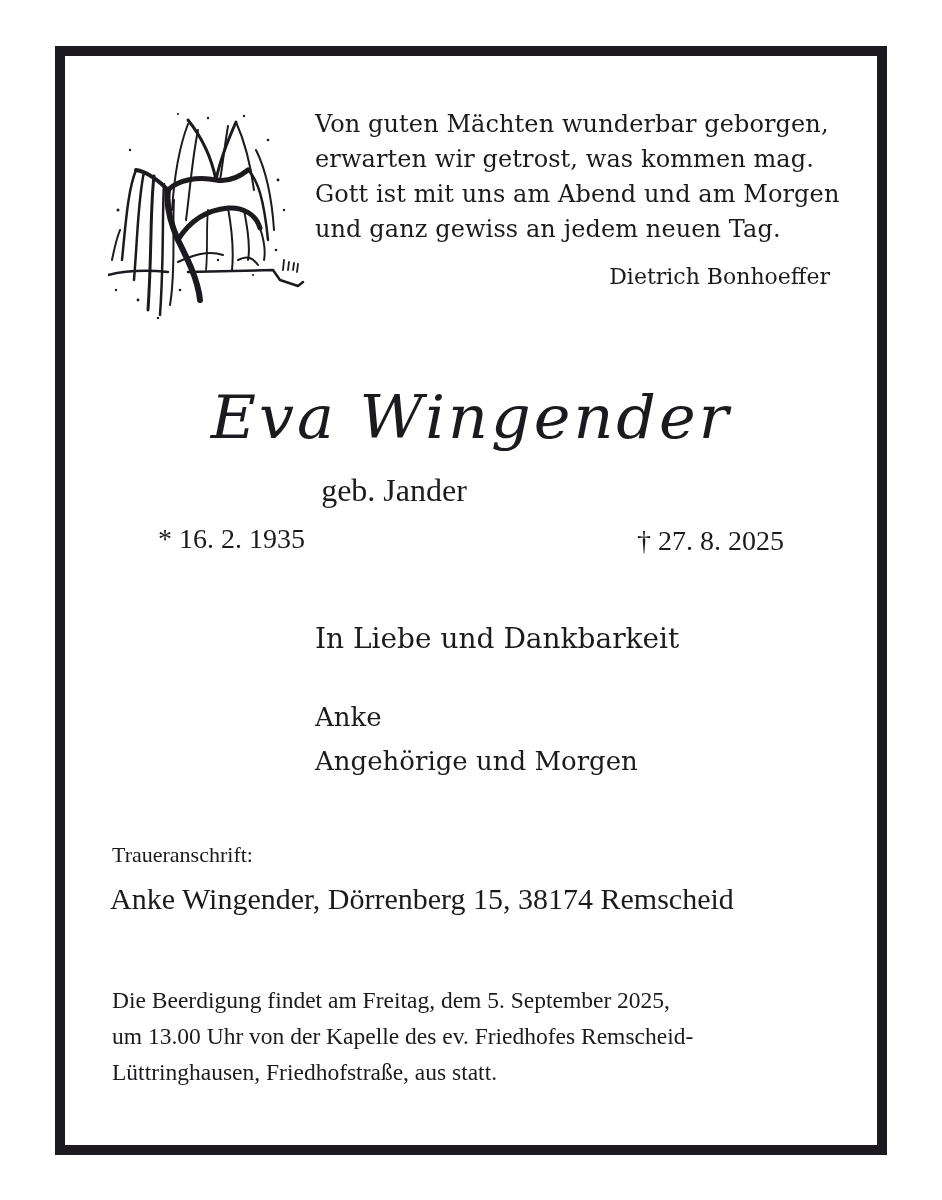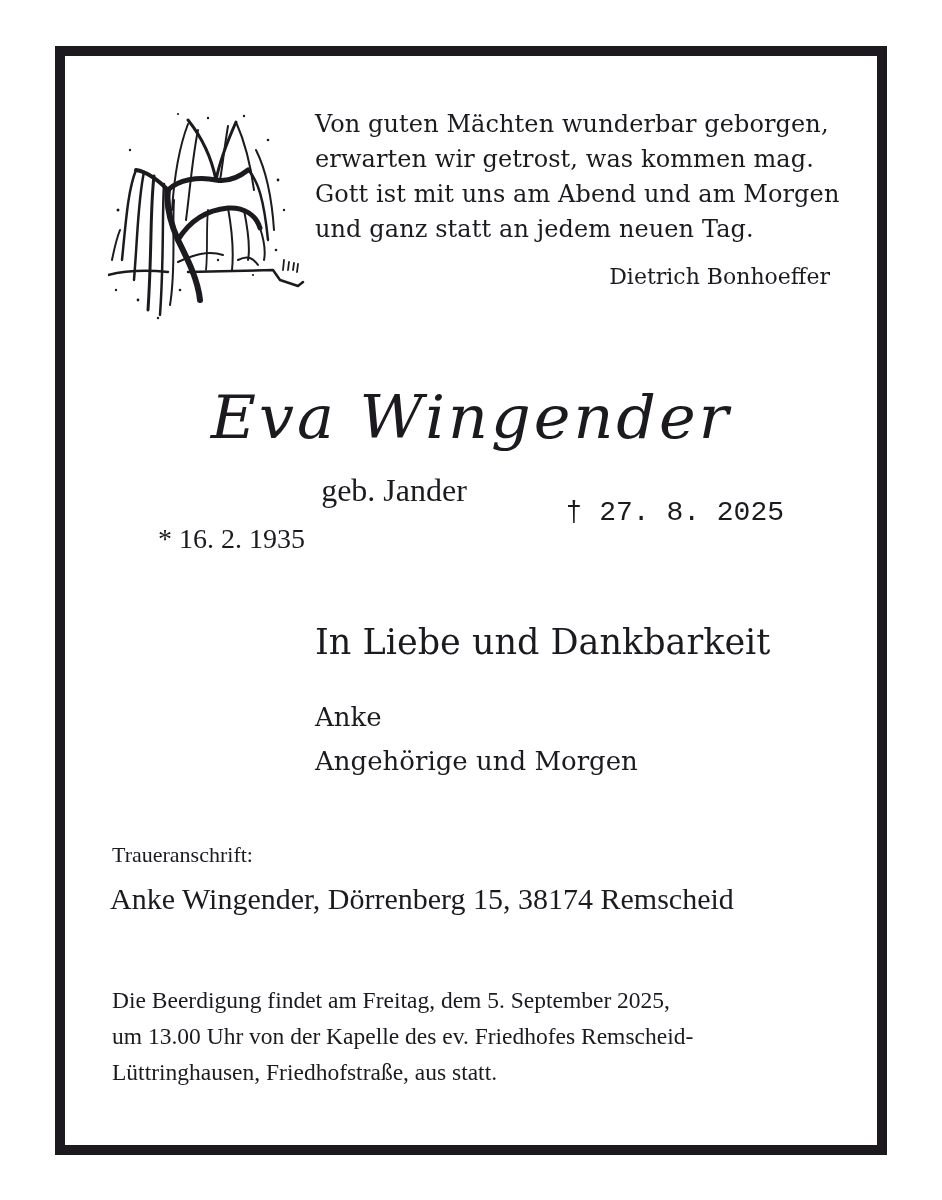--- a/index.html
+++ b/index.html
@@ -17,23 +17,23 @@
     .poem div { white-space: nowrap; }
     .poem-author { right: 112px; top: 264px; font-size: 22px; }
 
     .name {
       left: 0; width: 942px; top: 381px; text-align: center;
       font-family: "DejaVu Serif", serif; font-style: italic; font-weight: normal;
       font-size: 62px; letter-spacing: 3px; transform: scaleY(0.95);
     }
     .maiden { left: 0; width: 788px; text-align: center; top: 472px; font-size: 32px; font-family: "Liberation Serif", serif; }
     .born { left: 158px; top: 523px; font-size: 28px; font-family: "Liberation Serif", serif; }
-    .died { right: 158px; top: 497px; font-size: 28px; font-family: Liberation Mono, monospace; }
+    .died { right: 158px; top: 525px; font-size: 28px; font-family: Liberation Serif, serif; }
 
-    .thanks { left: 315px; top: 622px; font-size: 35px; }
+    .thanks { left: 315px; top: 622px; font-size: 28px; }
     .signers { left: 315px; top: 695px; font-size: 26px; line-height: 44px; }
 
     .addr-label { left: 112px; top: 842px; font-size: 22px; font-family: "Liberation Serif", serif; }
     .addr { left: 110px; top: 882px; font-size: 30px; font-family: "Liberation Serif", serif; }
 
     .funeral { left: 112px; top: 982px; font-size: 23.5px; line-height: 36px; font-family: "Liberation Serif", serif; }
     .funeral div { white-space: nowrap; }
   </style>
 </head>
 <body>
@@ -89,21 +89,21 @@
     <circle cx="100" cy="8" r="1.2"></circle>
       <circle cx="70" cy="4" r="1.1"></circle>
       <circle cx="136" cy="6" r="1.2"></circle>
   </g>
 </svg>
 
 <div class="abs serif poem">
   <div>Von guten Mächten wunderbar geborgen,</div>
   <div>erwarten wir getrost, was kommen mag.</div>
   <div>Gott ist mit uns am Abend und am Morgen</div>
-  <div>und ganz statt an jedem neuen Tag.</div>
+  <div>und ganz gewiss an jedem neuen Tag.</div>
 </div>
 <div class="abs serif poem-author">Dietrich Bonhoeffer</div>
 
 <h1 class="abs name">Eva Wingender</h1>
 <div class="abs maiden">geb. Jander</div>
 <div class="abs born">* 16. 2. 1935</div>
 <div class="abs died">† 27. 8. 2025</div>
 
 <div class="abs serif thanks">In Liebe und Dankbarkeit</div>
 <div class="abs serif signers">

